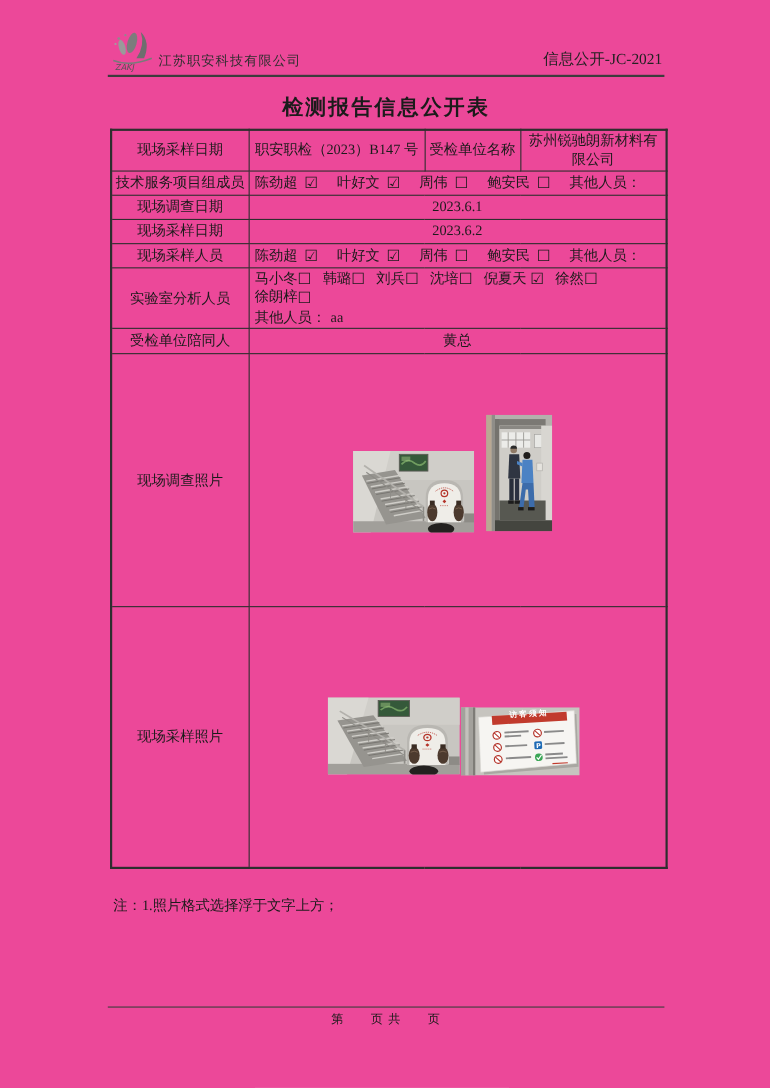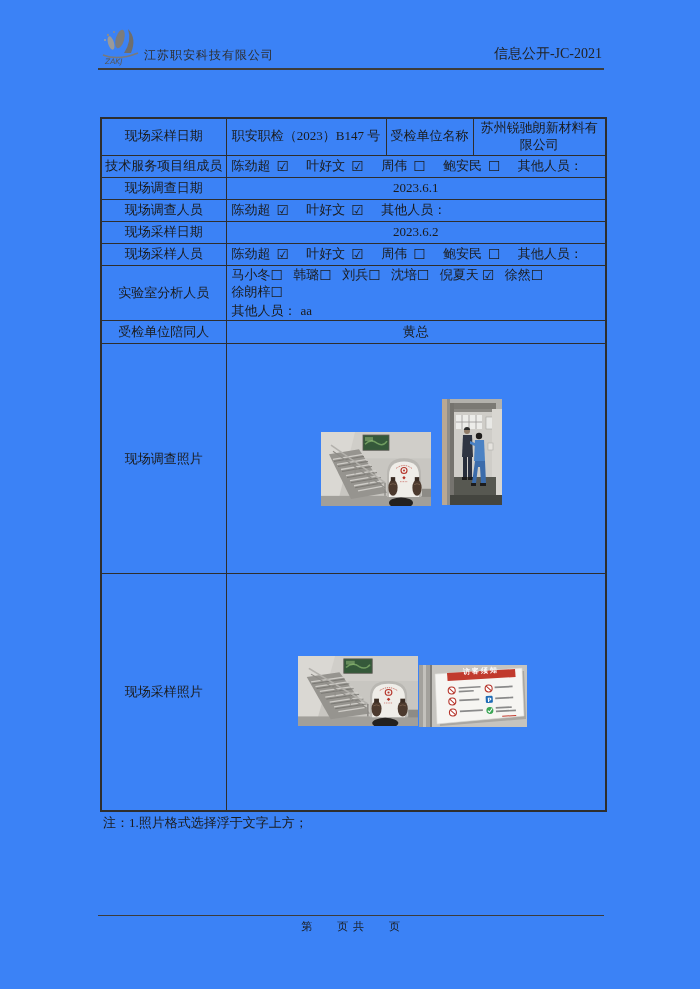--- a/index.html
+++ b/index.html
@@ -1,16 +1,16 @@
 <!DOCTYPE html>
 <html><head>
 <meta charset="utf-8">
 <style>
   html,body{margin:0;padding:0;background:#e9e9e9;}
-  .page{position:relative;width:700px;height:989px;background:#3b82f6;margin:0 auto;
+  .page{position:relative;width:700px;height:989px;background:#ec4899;margin:0 auto;
         font-family:"Liberation Serif","DejaVu Serif",serif;color:#1b1b1b;overflow:hidden;}
 
   
   .hdr{position:absolute;left:98px;top:26px;width:506px;height:42px;border-bottom:2px solid #3c3c3c;}
   .logo{position:absolute;left:0px;top:0px;width:44px;height:40px;}
   .company{position:absolute;left:46px;bottom:4px;font-size:12px;letter-spacing:1px;color:#2e2e2e;white-space:nowrap;}
   .doccode{position:absolute;right:2px;bottom:5px;font-size:14px;color:#222;}
 
   
   .title{position:absolute;left:98px;top:85px;width:506px;text-align:center;
@@ -96,20 +96,21 @@
       <circle cx="10" cy="9" r="1.2" fill="#8c8c8c"></circle>
       <circle cx="16" cy="6" r="1" fill="#8c8c8c"></circle>
       <circle cx="7" cy="14" r="1" fill="#a0a0a0"></circle>
       <path d="M5,29 Q20,35 40,27" stroke="#7a7a7a" stroke-width="1.6" fill="none"></path>
       <text x="7" y="38" font-size="7.5" font-style="italic" font-family="DejaVu Sans, sans-serif" fill="#555">ZAKJ</text>
     </svg>
     <span class="company">江苏职安科技有限公司</span>
     <span class="doccode">信息公开-JC-2021</span>
   </div>
 
+  <div class="title">检测报告信息公开表</div>
 
   <table class="tbl">
     <colgroup>
         <col style="width:125px">
         <col style="width:160px">
         <col style="width:87px">
         <col style="width:133px">
       </colgroup>
 
     <tbody>
@@ -130,28 +131,20 @@
         <span class="mem"><span class="nm">鲍安民</span><span class="cb">☐</span></span>
         <span>其他人员：</span>
       </td>
     </tr>
 
     <tr class="h22">
       <td class="lab">现场调查日期</td>
       <td class="ctr" colspan="3">2023.6.1</td>
     </tr>
 
-    <tr class="h22">
-      <td class="lab">现场调查人员</td>
-      <td class="lft" colspan="3">
-        <span class="mem"><span class="nm">陈劲超</span><span class="cb">☑</span></span>
-        <span class="mem"><span class="nm">叶好文</span><span class="cb">☑</span></span>
-        <span>其他人员：</span>
-      </td>
-    </tr>
 
     <tr class="h22">
       <td class="lab">现场采样日期</td>
       <td class="ctr" colspan="3">2023.6.2</td>
     </tr>
 
     <tr class="h22">
       <td class="lab">现场采样人员</td>
       <td class="lft" colspan="3">
         <span class="mem"><span class="nm">陈劲超</span><span class="cb">☑</span></span>

